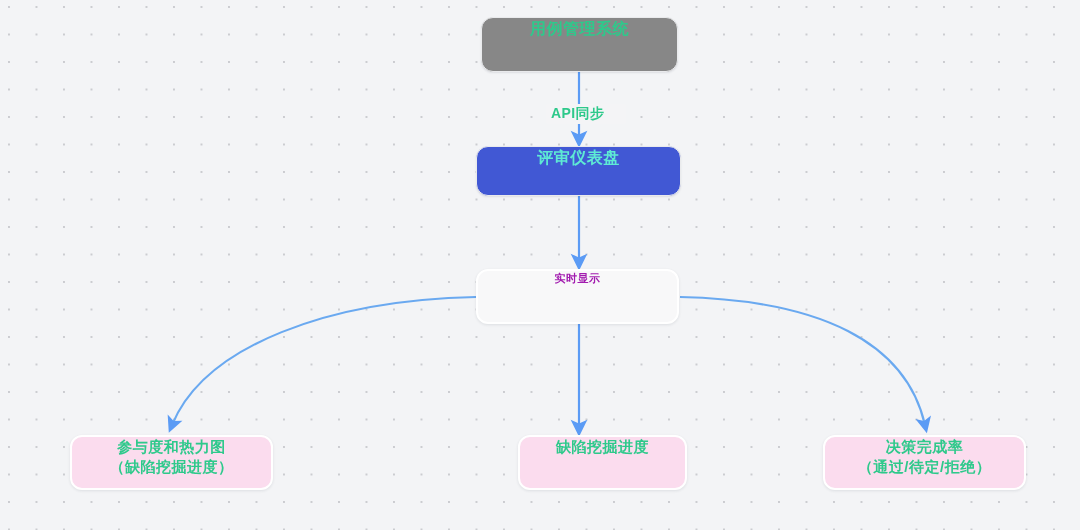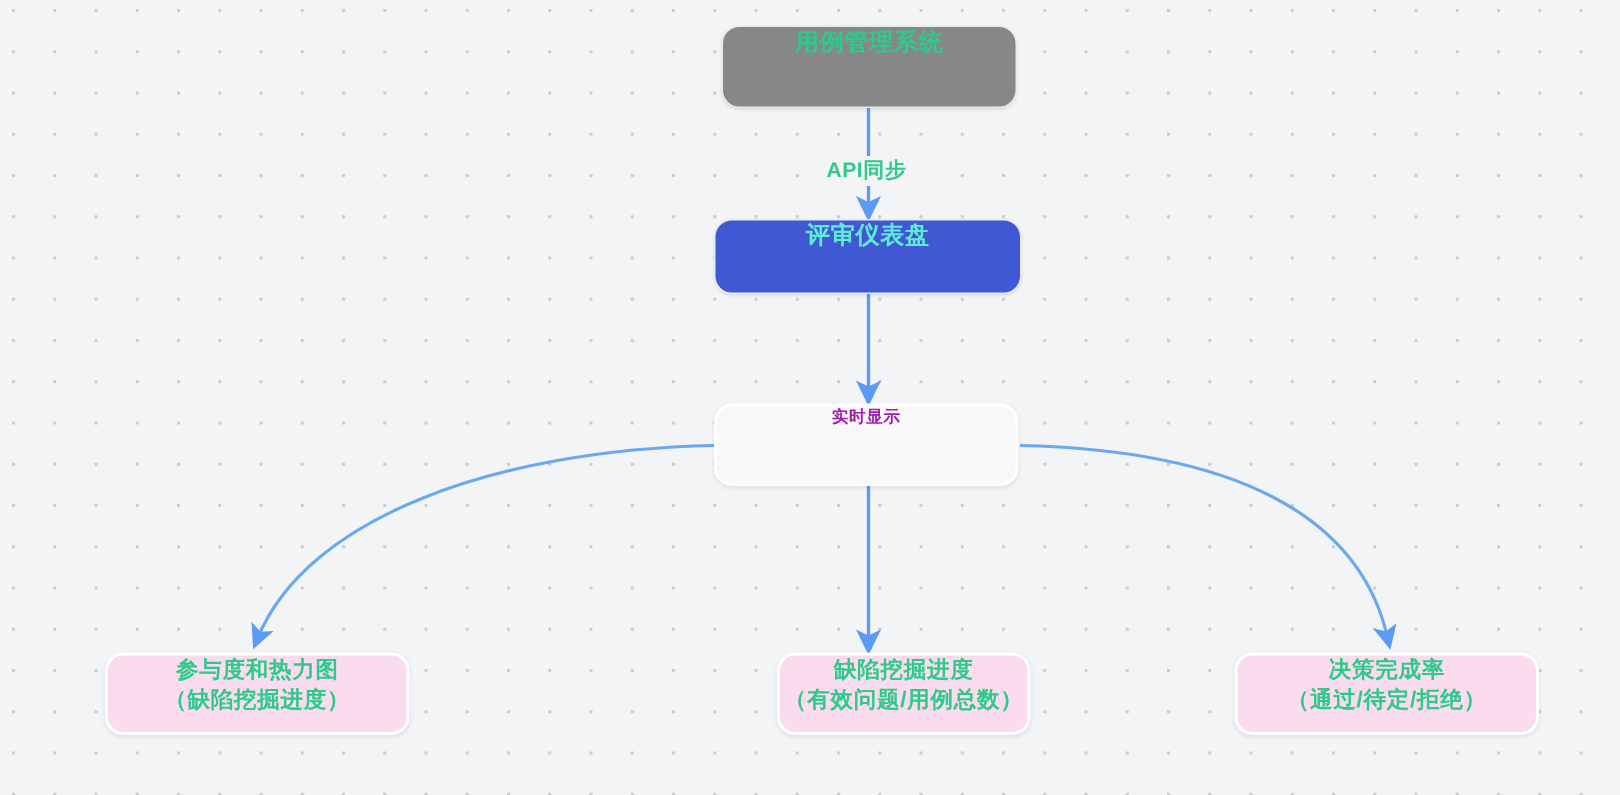--- a/index.html
+++ b/index.html
@@ -165,21 +165,20 @@
     <span class="line1">实时显示</span>
   </div>
 
   <div id="node-engagement" class="node node--metric">
     <span class="line1">参与度和热力图</span>
     <span class="line2">（缺陷挖掘进度）</span>
   </div>
 
   <div id="node-defect" class="node node--metric">
     <span class="line1">缺陷挖掘进度</span>
-    <span class="line2">（有效问题/用例总数）</span>
   </div>
 
   <div id="node-decision" class="node node--metric">
     <span class="line1">决策完成率</span>
     <span class="line2">（通过/待定/拒绝）</span>
   </div>
 
 </div>
 
 </body></html>

